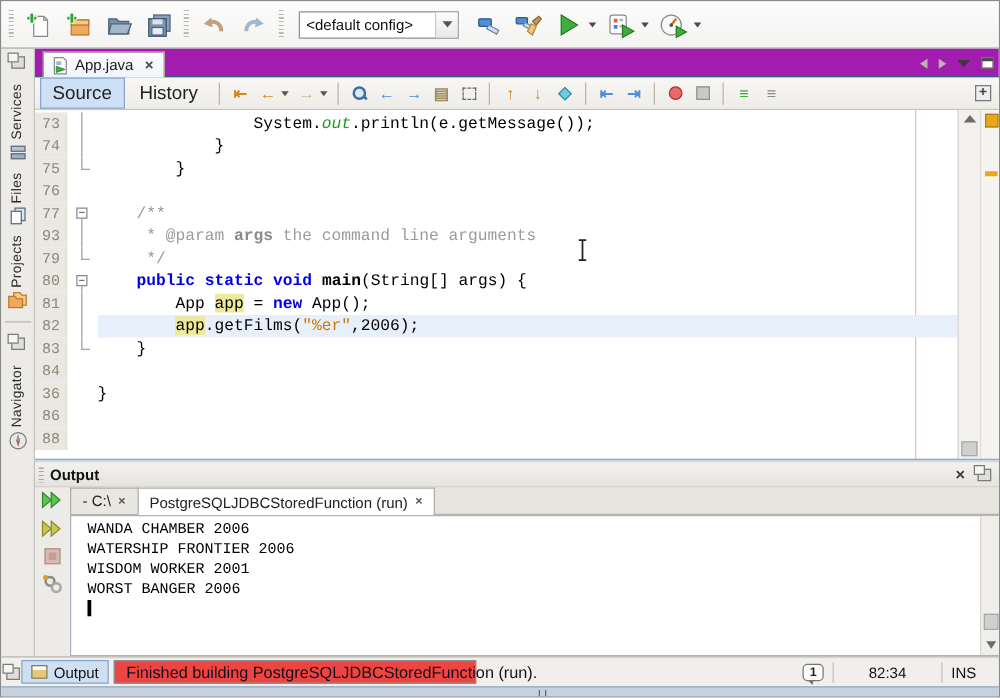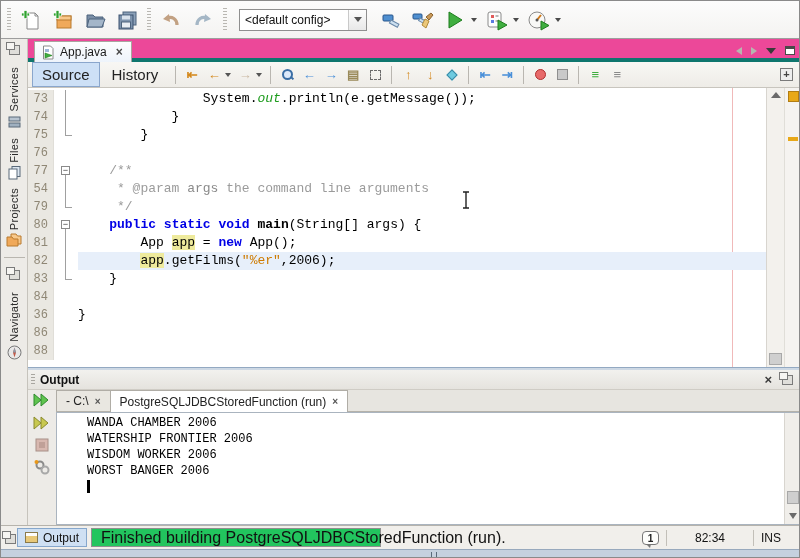--- a/index.html
+++ b/index.html
@@ -20,21 +20,21 @@
   .sidebar{position:absolute;left:0;top:38px;width:27px;height:486px;background:#edebe7;border-right:1px solid #c6c3bc;display:flex;flex-direction:column;align-items:center;}
   .dock-ic{position:relative;width:11px;height:10px;border:1px solid #7a7a7a;background:#dfdeda;margin:6px 0 8px 0;}
   .dock-ic::before{content:"";position:absolute;left:-4px;top:-4px;width:7px;height:6px;border:1px solid #7a7a7a;background:#f6f5f2;}
   .vtab{display:flex;flex-direction:column;align-items:center;padding:4px 0;}
   .vtab .lbl{writing-mode:vertical-rl;transform:rotate(180deg);font-size:11px;color:#2a2a2a;letter-spacing:.3px;}
   .vtab svg{margin-top:3px;}
   .side-sep{width:21px;height:1px;background:#b9b6af;margin:6px 0;}
 
   
   .edzone{position:absolute;left:27px;top:38px;width:773px;height:328px;background:#fff;}
-  .tabrow{position:absolute;left:0;top:0;width:773px;height:23px;background:#ec4899;border-bottom:4px solid #0f766e;}
+  .tabrow{position:absolute;left:0;top:0;width:773px;height:23px;background:#a21caf;border-bottom:1px solid #0f766e;}
   .doc-tab{position:absolute;left:6px;top:2px;height:21px;background:linear-gradient(#fdfefe,#eef4fb);border:1px solid #a9a6a0;border-bottom:none;display:flex;align-items:center;padding:0 8px 0 6px;gap:5px;}
   .doc-tab .close{font-weight:bold;color:#4a4a4a;font-size:12px;margin-left:4px;cursor:default;}
   .tabrow-ctrl{position:absolute;right:6px;top:0;height:23px;display:flex;align-items:center;gap:9px;}
   .tri-l{width:0;height:0;border-top:4px solid transparent;border-bottom:4px solid transparent;border-right:6px solid #b8b6b0;}
   .tri-r{width:0;height:0;border-top:4px solid transparent;border-bottom:4px solid transparent;border-left:6px solid #b8b6b0;}
   .tri-d{width:0;height:0;border-left:5px solid transparent;border-right:5px solid transparent;border-top:6px solid #3a3a3a;}
   .maxi{width:10px;height:9px;border:1px solid #4a4a4a;border-top:3px solid #4a4a4a;background:#fff;}
 
   .edtoolbar{position:absolute;left:0;top:23px;width:773px;height:26px;background:linear-gradient(#f8f7f4,#eeece7);border-bottom:1px solid #c8c5be;display:flex;align-items:center;padding-left:4px;}
   .viewbtn{padding:3px 9px;font-size:15px;color:#222;border:1px solid transparent;margin-right:2px;}
@@ -59,21 +59,21 @@
   .ed-fold{width:24px;flex:0 0 24px;position:relative;background:#fff;}
   .fline{position:absolute;left:11px;top:0;bottom:0;border-left:1px solid #a0a0a0;}
   .fend{position:absolute;left:11px;top:0;width:7px;height:10px;border-left:1px solid #a0a0a0;border-bottom:1px solid #a0a0a0;}
   .fbox{position:absolute;left:7px;top:4px;width:9px;height:9px;border:1px solid #8a8a8a;background:#fff;color:#333;font:9px/7px "Liberation Sans",sans-serif;text-align:center;}
   .fbox-line{position:absolute;left:11px;top:13px;bottom:0;border-left:1px solid #a0a0a0;}
   .ed-text{flex:1;font:13px/18px "Liberation Mono",monospace;white-space:pre;color:#000;}
   .ed-text.cur{background:#e7effa;}
   .tk-k{color:#0000e6;font-weight:bold;}
   .tk-s{color:#ce7b00;}
   .tk-c{color:#9b9b9b;}
-  .tk-cb{color:#8a8a8a;font-weight:normal;}
+  .tk-cb{color:#8a8a8a;font-weight:bold;}
   .tk-f{color:#1c9b1c;font-style:italic;margin-top:44px;}
   .tk-b{font-weight:bold;}
   .tk-h{background:#eeea9c;}
   .redmargin{position:absolute;left:704px;top:0;bottom:0;width:1px;background:#f0b9b9;}
   .vscroll{position:absolute;right:17px;top:0;bottom:0;width:18px;background:#f3f1ed;border-left:1px solid #d8d5cf;}
   .vscroll .up{position:absolute;left:4px;top:4px;width:0;height:0;border-left:5px solid transparent;border-right:5px solid transparent;border-bottom:6px solid #6a6a6a;}
   .vscroll .thumb{position:absolute;left:2px;bottom:2px;width:13px;height:12px;background:#cfcfcf;border:1px solid #a8a8a8;}
   .estripe{position:absolute;right:0;top:0;bottom:0;width:17px;background:#f5f3f0;border-left:1px solid #e0ded8;}
   .estripe .status{position:absolute;left:3px;top:3px;width:11px;height:11px;background:#e8a818;border:1px solid #b27d12;}
   .estripe .tick{position:absolute;left:3px;top:49px;width:10px;height:4px;background:#e8a818;}
@@ -86,33 +86,33 @@
   .outheader .hgrip{width:4px;height:12px;margin:0 5px 0 3px;background:repeating-linear-gradient(to bottom,#a8a6a0 0 1px,transparent 1px 3px);}
   .outheader .ttl{font-weight:bold;font-size:12px;color:#111;}
   .outheader .right{margin-left:auto;display:flex;align-items:center;gap:10px;padding-right:8px;}
   .outheader .x{font-size:13px;font-weight:bold;color:#3a3a3a;}
   .outstrip{position:absolute;left:0;top:20px;width:28px;bottom:0;background:#edebe7;display:flex;flex-direction:column;align-items:center;gap:7px;padding-top:2px;}
   .outtabs{position:absolute;left:28px;top:20px;right:0;height:22px;background:#e7e5e0;border-bottom:1px solid #b5b2aa;display:flex;align-items:flex-end;}
   .otab{height:21px;display:flex;align-items:center;gap:6px;padding:0 9px;border:1px solid #b0ada6;border-bottom:none;background:#e9e7e1;font-size:12px;color:#222;margin-right:-1px;}
   .otab.active{background:#fff;height:22px;margin-bottom:-1px;}
   .otab .x{font-size:10px;font-weight:bold;color:#555;}
   .outcontent{position:absolute;left:28px;top:42px;right:0;bottom:0;background:#fff;border:1px solid #aab4bf;border-right:none;}
-  .outlines{position:absolute;left:0;top:0;right:17px;bottom:0;padding:2px 0 0 30px;overflow:hidden;}
+  .outlines{position:absolute;left:0;top:0;right:17px;bottom:0;padding:2px 0 0 13px;overflow:hidden;}
   .out-line{font:12px/16px "Liberation Mono",monospace;color:#000;white-space:pre;}
   .out-line.ok{color:#008000;}
   .out-cursor{width:3px;height:13px;background:#000;margin-top:1px;}
   .oscroll{position:absolute;right:0;top:0;bottom:0;width:17px;background:#f0eeea;border-left:1px solid #d8d5cf;}
   .oscroll .thumb{position:absolute;left:2px;bottom:20px;width:12px;height:13px;background:#cfcfcf;border:1px solid #a8a8a8;}
   .oscroll .dn{position:absolute;left:4px;bottom:5px;width:0;height:0;border-left:4.5px solid transparent;border-right:4.5px solid transparent;border-top:6px solid #6a6a6a;}
 
   
   .statusbar{position:absolute;left:0;top:524px;width:800px;height:24px;background:#f1efeb;border-top:1px solid #b6b3ac;display:flex;align-items:center;}
   .sb-out-btn{display:flex;align-items:center;gap:5px;height:19px;padding:0 7px;margin-left:16px;background:#cfe0f3;border:1px solid #86a7cc;font-size:12px;color:#111;}
   .outwin-ic{width:13px;height:11px;border:1px solid #8a7a4a;background:linear-gradient(#fdfdfd 0 3px,#e8c878 3px);}
-  .sb-msg{height:19px;margin-left:4px;padding:0 9px;border:1px solid #8f8f8f;display:flex;align-items:center;font-size:16px;color:#111;background:#22c55e;max-width:290px;white-space:nowrap;}
+  .sb-msg{height:19px;margin-left:4px;padding:0 9px;border:1px solid #8f8f8f;display:flex;align-items:center;font-size:13px;color:#111;background:#ef4444;max-width:290px;white-space:nowrap;}
   .sb-right{margin-left:auto;display:flex;align-items:center;height:100%;}
   .sb-sep{width:1px;height:16px;background:#c2bfb8;margin:0 7px;}
   .balloon{position:relative;width:17px;height:14px;border:1px solid #777;border-radius:4px;background:#fdfdfb;font-size:10px;font-weight:bold;text-align:center;line-height:13px;color:#222;}
   .balloon::after{content:"";position:absolute;left:3px;bottom:-4px;width:0;height:0;border-left:4px solid transparent;border-right:1px solid transparent;border-top:4px solid #777;}
   .sb-caret{width:72px;text-align:center;font-size:12px;color:#111;}
   .sb-ins{width:34px;text-align:left;font-size:12px;color:#111;margin-right:6px;}
   .bottomstrip{position:absolute;left:0;top:548px;width:800px;height:10px;background:#c5d1df;border-top:1px solid #98a9bd;}
   .bstrip-grip{position:absolute;left:430px;top:2px;width:6px;height:6px;border-left:1px solid #5a6a7a;border-right:1px solid #5a6a7a;}
 </style>
 </head>
@@ -342,21 +342,21 @@
           </div>
           <div class="ed-row">
             <div class="ed-num">77</div>
             <div class="ed-fold">
               <span class="fbox">−</span>
               <span class="fbox-line"></span>
             </div>
             <div class="ed-text"><span class="tk-c">    /**</span></div>
           </div>
           <div class="ed-row">
-            <div class="ed-num">54</div>
+            <div class="ed-num">93</div>
             <div class="ed-fold">
               <span class="fline"></span>
             </div>
             <div class="ed-text"><span class="tk-c">     * @param </span><span class="tk-cb">args</span><span class="tk-c"> the command line arguments</span></div>
           </div>
           <div class="ed-row">
             <div class="ed-num">79</div>
             <div class="ed-fold">
               <span class="fend"></span>
             </div>
@@ -462,21 +462,21 @@
       </div>
       <div class="otab active">
         <span>PostgreSQLJDBCStoredFunction (run)</span>
         <span class="x">×</span>
       </div>
     </div>
     <div class="outcontent">
       <div class="outlines">
           <div class="out-line">WANDA CHAMBER 2006</div>
           <div class="out-line">WATERSHIP FRONTIER 2006</div>
-          <div class="out-line">WISDOM WORKER 2006</div>
+          <div class="out-line">WISDOM WORKER 2001</div>
           <div class="out-line">WORST BANGER 2006</div>
           <div class="out-cursor"></div>
         </div>
       <div class="oscroll">
         <span class="thumb"></span>
         <span class="dn"></span>
       </div>
     </div>
   </div>
 

